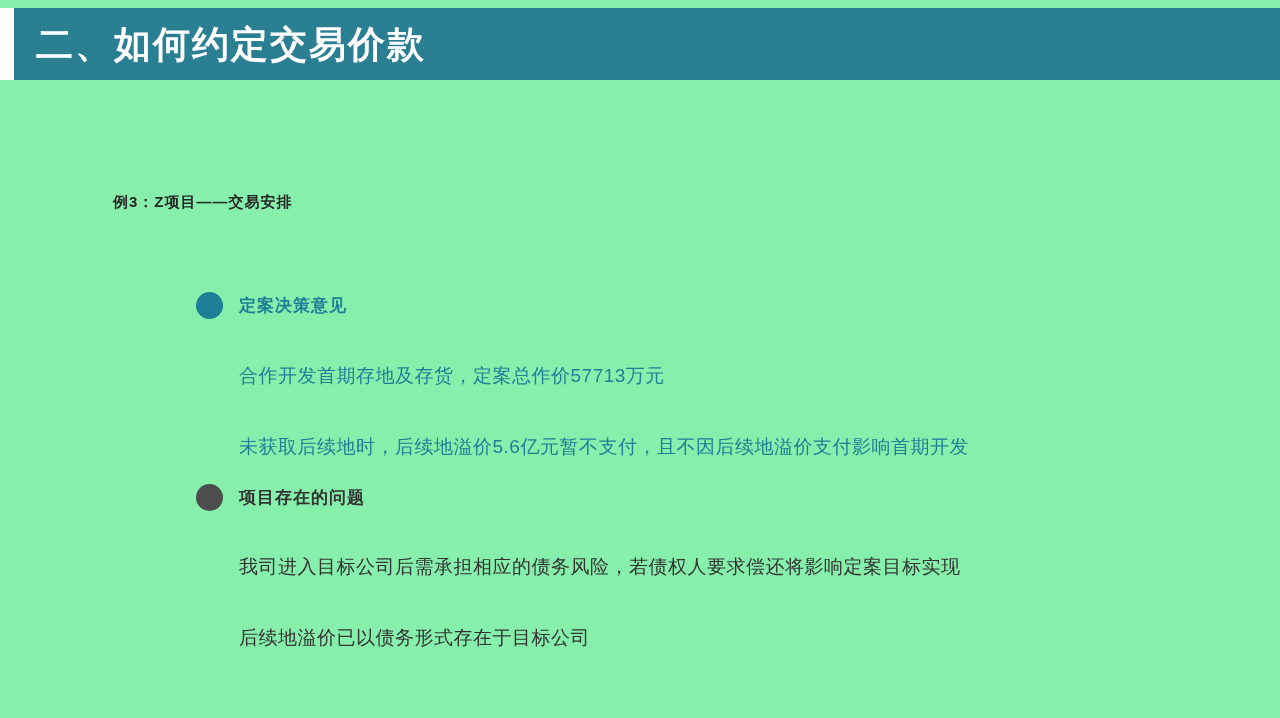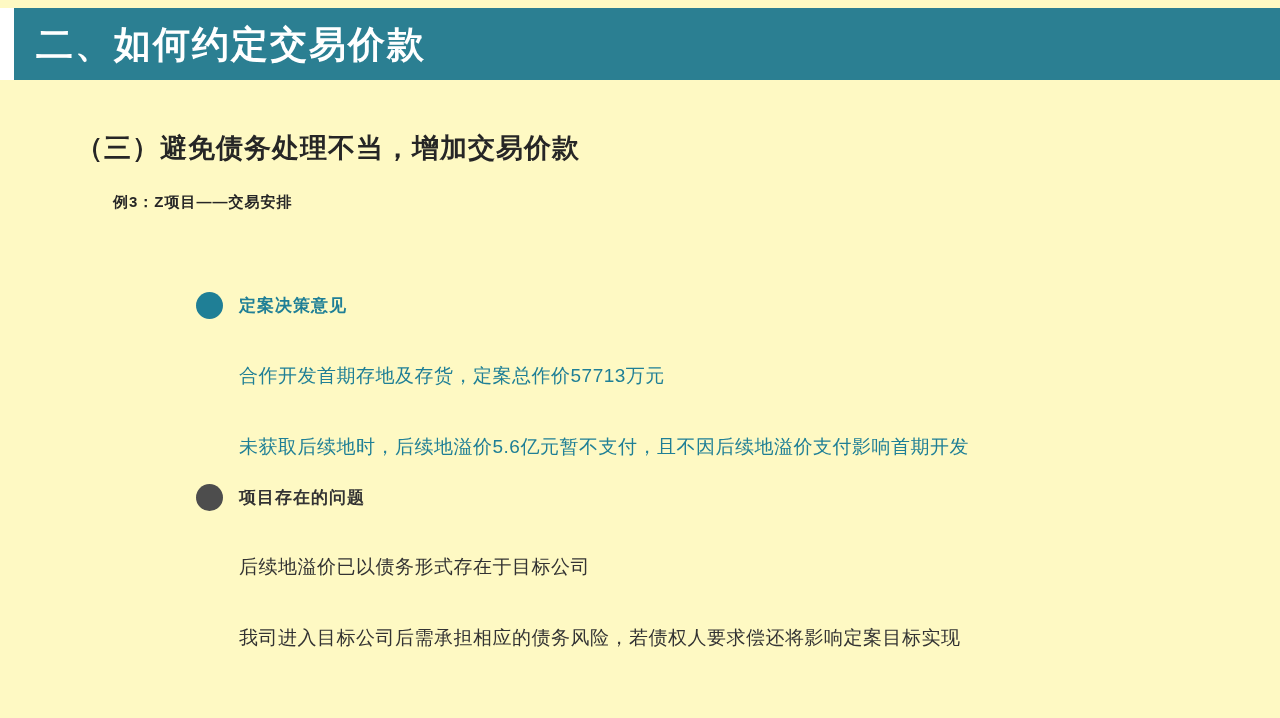--- a/index.html
+++ b/index.html
@@ -10,21 +10,21 @@
     width: 1280px;
     height: 718px;
     background: #f2f2f2;
     font-family: "Liberation Sans", "DejaVu Sans", sans-serif;
     overflow: hidden;
   }
   .slide {
     position: relative;
     width: 1280px;
     height: 718px;
-    background: #fef9c3;
+    background: #86efac;
   }
   
   .header-band {
     position: absolute;
     top: 8px;
     left: 0;
     width: 1280px;
     height: 72px;
     background: #2b7f92;
     display: flex;
@@ -123,40 +123,39 @@
 
 <div class="slide">
 
   <div class="header-band">
     <div class="header-accent"></div>
     <div class="header-title">二、如何约定交易价款</div>
   </div>
 
   <div class="body-area">
 
-    <div class="section-heading">（三）避免债务处理不当，增加交易价款</div>
 
     <div class="example-heading">例3：Z项目——交易安排</div>
 
     <div class="block block-1">
       <div class="block-head">
         <span class="bullet bullet-teal"></span>
         <span class="block-title title-teal">定案决策意见</span>
       </div>
       <div class="block-lines">
         <div class="line line-teal">合作开发首期存地及存货，定案总作价57713万元</div>
         <div class="line line-teal">未获取后续地时，后续地溢价5.6亿元暂不支付，且不因后续地溢价支付影响首期开发</div>
       </div>
     </div>
 
     <div class="block block-2">
       <div class="block-head">
         <span class="bullet bullet-dark"></span>
         <span class="block-title title-dark">项目存在的问题</span>
       </div>
       <div class="block-lines">
+        <div class="line line-dark">我司进入目标公司后需承担相应的债务风险，若债权人要求偿还将影响定案目标实现</div>
         <div class="line line-dark">后续地溢价已以债务形式存在于目标公司</div>
-        <div class="line line-dark">我司进入目标公司后需承担相应的债务风险，若债权人要求偿还将影响定案目标实现</div>
       </div>
     </div>
 
   </div>
 </div>
 
 </body></html>

